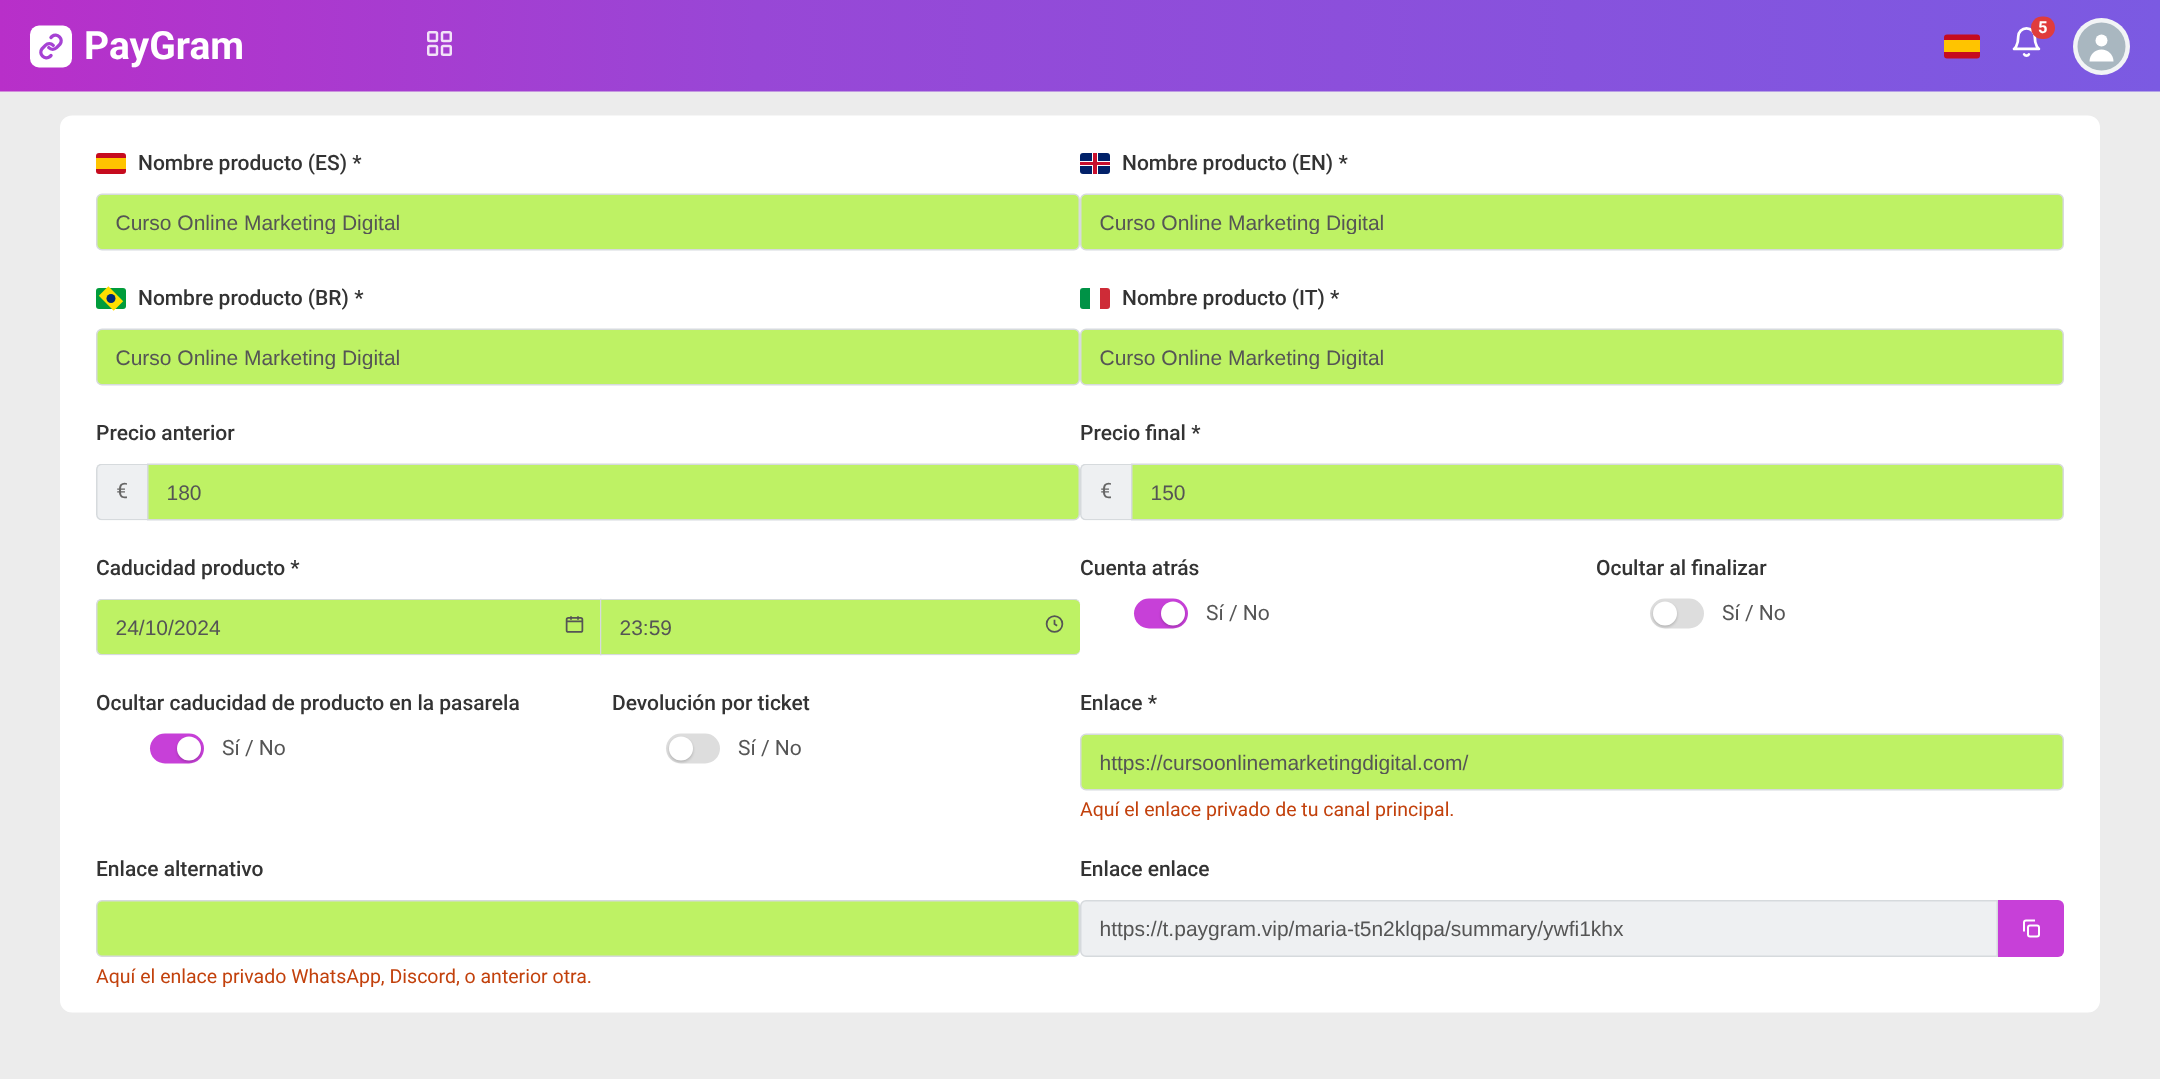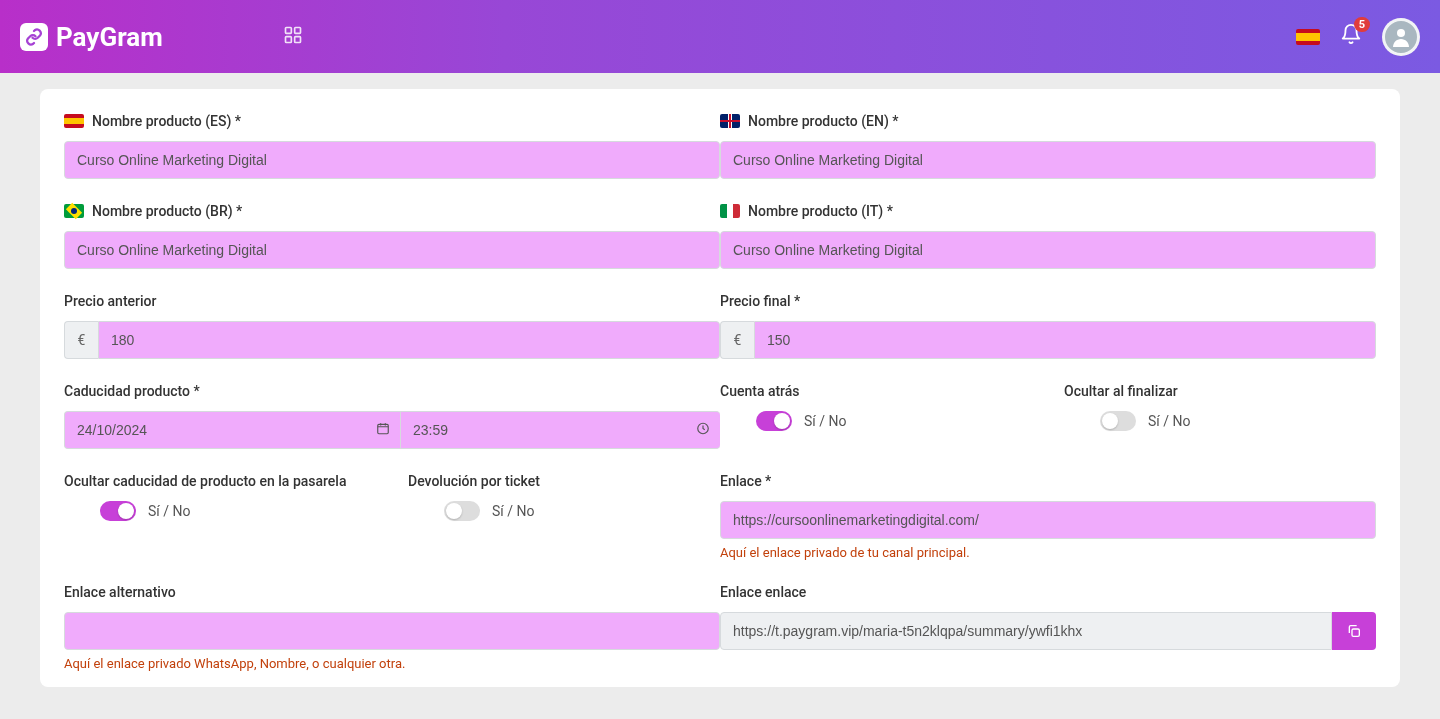--- a/index.html
+++ b/index.html
@@ -5,21 +5,21 @@
     * { box-sizing: border-box; margin: 0; padding: 0; }
     body {
       font-family: -apple-system, BlinkMacSystemFont, "Segoe UI", Roboto, Helvetica, Arial, sans-serif;
       background: #ececec;
       color: #333;
       width: 1440px;
       height: 719px;
       overflow: hidden;
     }
     .topbar {
-      height: 73px;
+      height: 61px;
       background: linear-gradient(90deg, #b82fc9 0%, #9847d6 35%, #7b5ae2 100%);
       display: flex;
       align-items: center;
       padding: 0 20px;
       justify-content: space-between;
     }
     .top-left { display: flex; align-items: center; gap: 120px; }
     .logo { display: flex; align-items: center; gap: 8px; color: #fff; font-weight: 700; font-size: 26px; }
     .logo-badge {
       width: 28px; height: 28px; background: #fff; border-radius: 6px;
@@ -80,21 +80,21 @@
     .label {
       display: flex; align-items: center; gap: 8px;
       font-size: 14px; font-weight: 500; color: #333; margin-bottom: 12px;
     }
     .label .flag { width: 20px; height: 14px; }
     .input, .input-group, .date-row {
       width: 100%;
     }
     .input {
       border: 1px solid #d6dadd; border-radius: 4px;
-      padding: 10px 12px; font-size: 14px; color: #555; background: #f0abfc;
+      padding: 10px 12px; font-size: 14px; color: #555; background: #bef264;
       height: 38px;
     }
     .input-group { display: flex; }
     .addon {
       display: flex; align-items: center; justify-content: center;
       width: 34px; background: #eef0f2; border: 1px solid #d6dadd;
       border-right: none; border-radius: 4px 0 0 4px;
       color: #666; font-size: 14px;
     }
     .input-group .input { border-radius: 0 4px 4px 0; flex: 1; }
@@ -307,21 +307,21 @@
         <div class="help">Aquí el enlace privado de tu canal principal.</div>
       </div>
     </div>
 
     <div class="row" style="margin-bottom:8px">
       <div class="col">
         <div class="label">
           <span>Enlace alternativo</span>
         </div>
         <input class="input" value="" style="">
-        <div class="help">Aquí el enlace privado WhatsApp, Nombre, o cualquier otra.</div>
+        <div class="help">Aquí el enlace privado WhatsApp, Discord, o anterior otra.</div>
       </div>
       <div class="col">
         <div class="label">
           <span>Enlace enlace</span>
         </div>
         <div class="input-group ro-group">
           <input class="input ro" readonly="" value="https://t.paygram.vip/maria-t5n2klqpa/summary/ywfi1khx" style="">
           <button class="btn-copy">
             <svg width="16" height="16" viewBox="0 0 24 24" fill="none" stroke="currentColor" stroke-width="2">
                 <rect x="9" y="9" width="11" height="11" rx="2"></rect>

